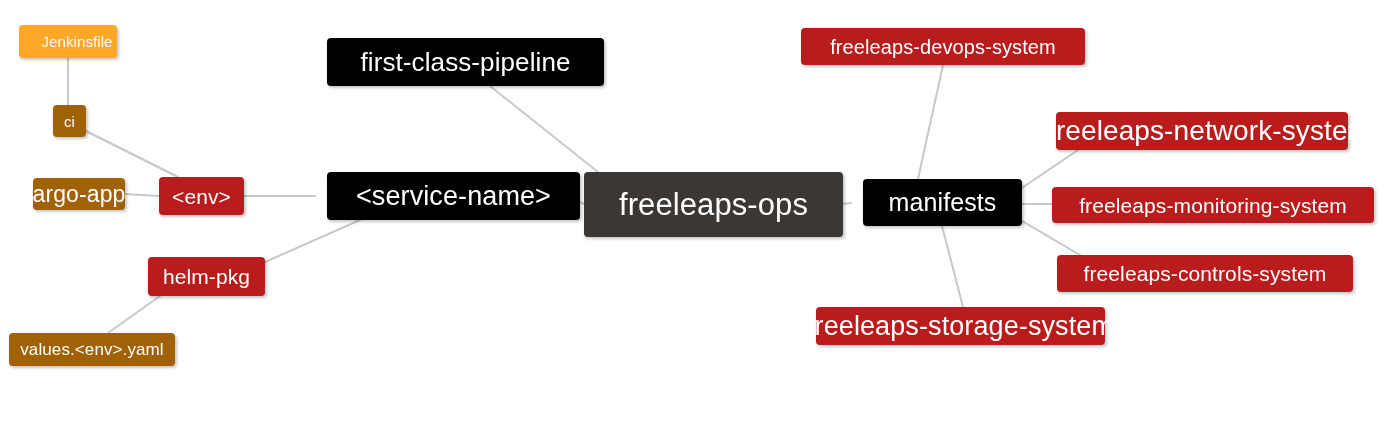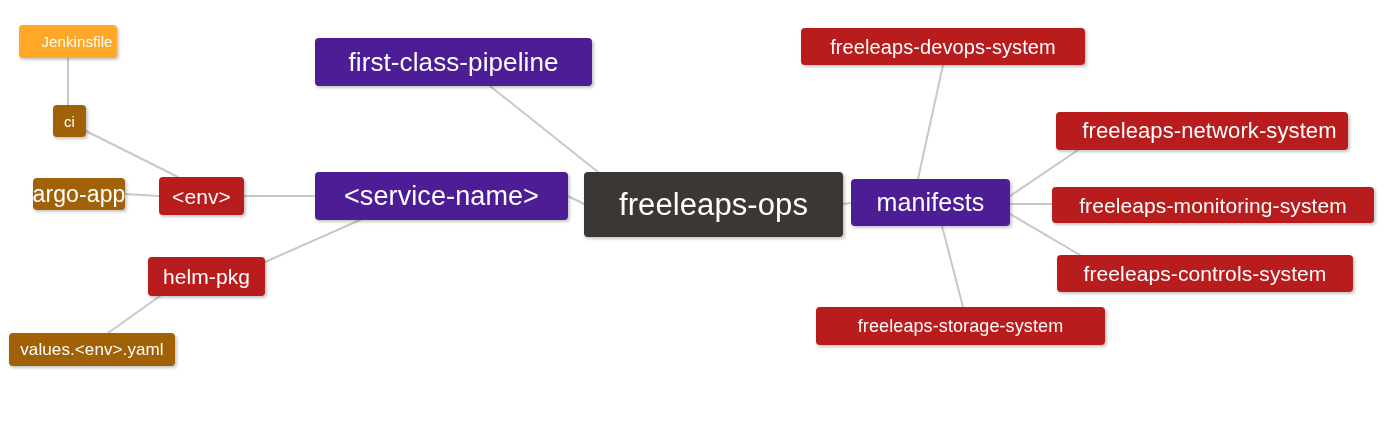--- a/index.html
+++ b/index.html
@@ -35,21 +35,21 @@
     box-sizing: border-box;
     border-radius: 4px;
     color: #ffffff;
     white-space: nowrap;
     line-height: 1;
     letter-spacing: 0.1px;
     box-shadow: 1.5px 2px 3px rgba(0,0,0,0.22);
     text-rendering: optimizeLegibility;
   }
   .n-root   { background: #3b3735; font-size: 31px; }
-  .n-blue   { background: #4c1d95; }
+  .n-blue   { background: #000000; margin-left: 12px; }
   .n-green  { background: #b91c1c; }
   .n-orange { background: #ffa726; padding-left: 18px; }
   .n-red    { background: #a16207; }
 </style>
 </head>
 <body>
 
 <div id="canvas">
 
   <svg id="edges" viewBox="0 0 1390 421" xmlns="http://www.w3.org/2000/svg">
@@ -74,19 +74,19 @@
       <div class="node n-blue" style="left: 315px; top: 172px; width: 253px; height: 48px; font-size: 27px;">&lt;service-name&gt;</div>
       <div class="node n-blue" style="left: 315px; top: 38px; width: 277px; height: 48px; font-size: 26px;">first-class-pipeline</div>
       <div class="node n-blue" style="left: 851px; top: 179px; width: 159px; height: 47px; font-size: 25px;">manifests</div>
       <div class="node n-green" style="left: 159px; top: 177px; width: 85px; height: 38px; font-size: 21px;">&lt;env&gt;</div>
       <div class="node n-green" style="left: 148px; top: 257px; width: 117px; height: 39px; font-size: 21px;">helm-pkg</div>
       <div class="node n-red" style="left: 53px; top: 105px; width: 33px; height: 32px; font-size: 15px;">ci</div>
       <div class="node n-red" style="left: 33px; top: 178px; width: 92px; height: 32px; font-size: 23px;">argo-app</div>
       <div class="node n-orange" style="left: 19px; top: 25px; width: 98px; height: 33px; font-size: 15px;">Jenkinsfile</div>
       <div class="node n-red" style="left: 9px; top: 333px; width: 166px; height: 33px; font-size: 17px;">values.&lt;env&gt;.yaml</div>
       <div class="node n-green" style="left: 801px; top: 28px; width: 284px; height: 37px; font-size: 20px;">freeleaps-devops-system</div>
-      <div class="node n-green" style="left: 1056px; top: 112px; width: 292px; height: 38px; font-size: 22px; padding-left: 15px;">freeleaps-network-system</div>
+      <div class="node n-green" style="left: 1056px; top: 112px; width: 292px; height: 38px; font-size: 28px; padding-left: 15px;">freeleaps-network-system</div>
       <div class="node n-green" style="left: 1052px; top: 187px; width: 322px; height: 36px; font-size: 21px;">freeleaps-monitoring-system</div>
       <div class="node n-green" style="left: 1057px; top: 255px; width: 296px; height: 37px; font-size: 21px;">freeleaps-controls-system</div>
-      <div class="node n-green" style="left: 816px; top: 307px; width: 289px; height: 38px; font-size: 18px;">freeleaps-storage-system</div>
+      <div class="node n-green" style="left: 816px; top: 307px; width: 289px; height: 38px; font-size: 27px;">freeleaps-storage-system</div>
     </div>
 
 </div>
 
 </body></html>

